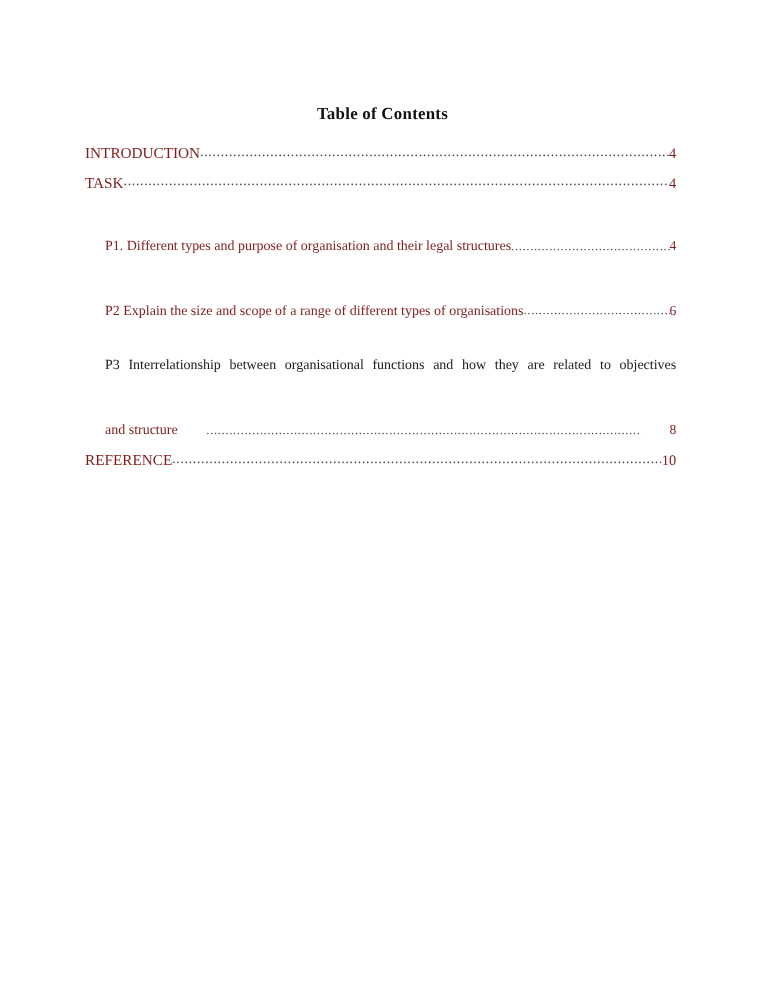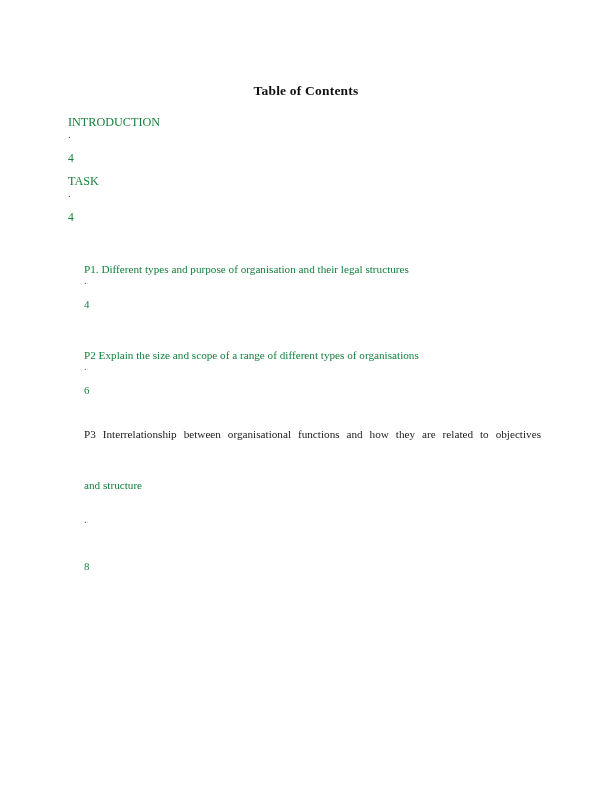--- a/index.html
+++ b/index.html
@@ -40,27 +40,26 @@
   .toc-list {
     position: absolute;
     left: 68px;
     top: 111px;
     width: 473px;
   }
 
   
   .toc-row {
     display: flex;
-    align-items: flex-start;
+    align-items: flex-end;
     width: 100%;
     font-size: 12.2px;
     line-height: 23.6px;
-    color: #15803d;
+    color: #7f1d1d;
     white-space: nowrap;
-    flex-direction: column;
   }
 
   .toc-row.level-2 {
     font-size: 11.2px;
     padding-left: 16px;
     width: calc(100% - 16px);
     margin-top: 28px;
   }
 
   .toc-text {
@@ -154,15 +153,20 @@
     <div class="toc-wrap">
       <div class="toc-wrap-line1">P3 Interrelationship between organisational functions and how they are related to objectives</div>
       <div class="toc-row level-2" style="padding-left:0; width:100%;gap:23px;">
         <span class="toc-text">and structure</span>
         <span class="leader"></span>
         <span class="toc-page">8</span>
       </div>
     </div>
 
 
+    <div class="toc-row level-1">
+      <span class="toc-text">REFERENCE</span>
+      <span class="leader"></span>
+      <span class="toc-page">10</span>
+    </div>
 
   </div>
 </div>
 
 </body></html>

